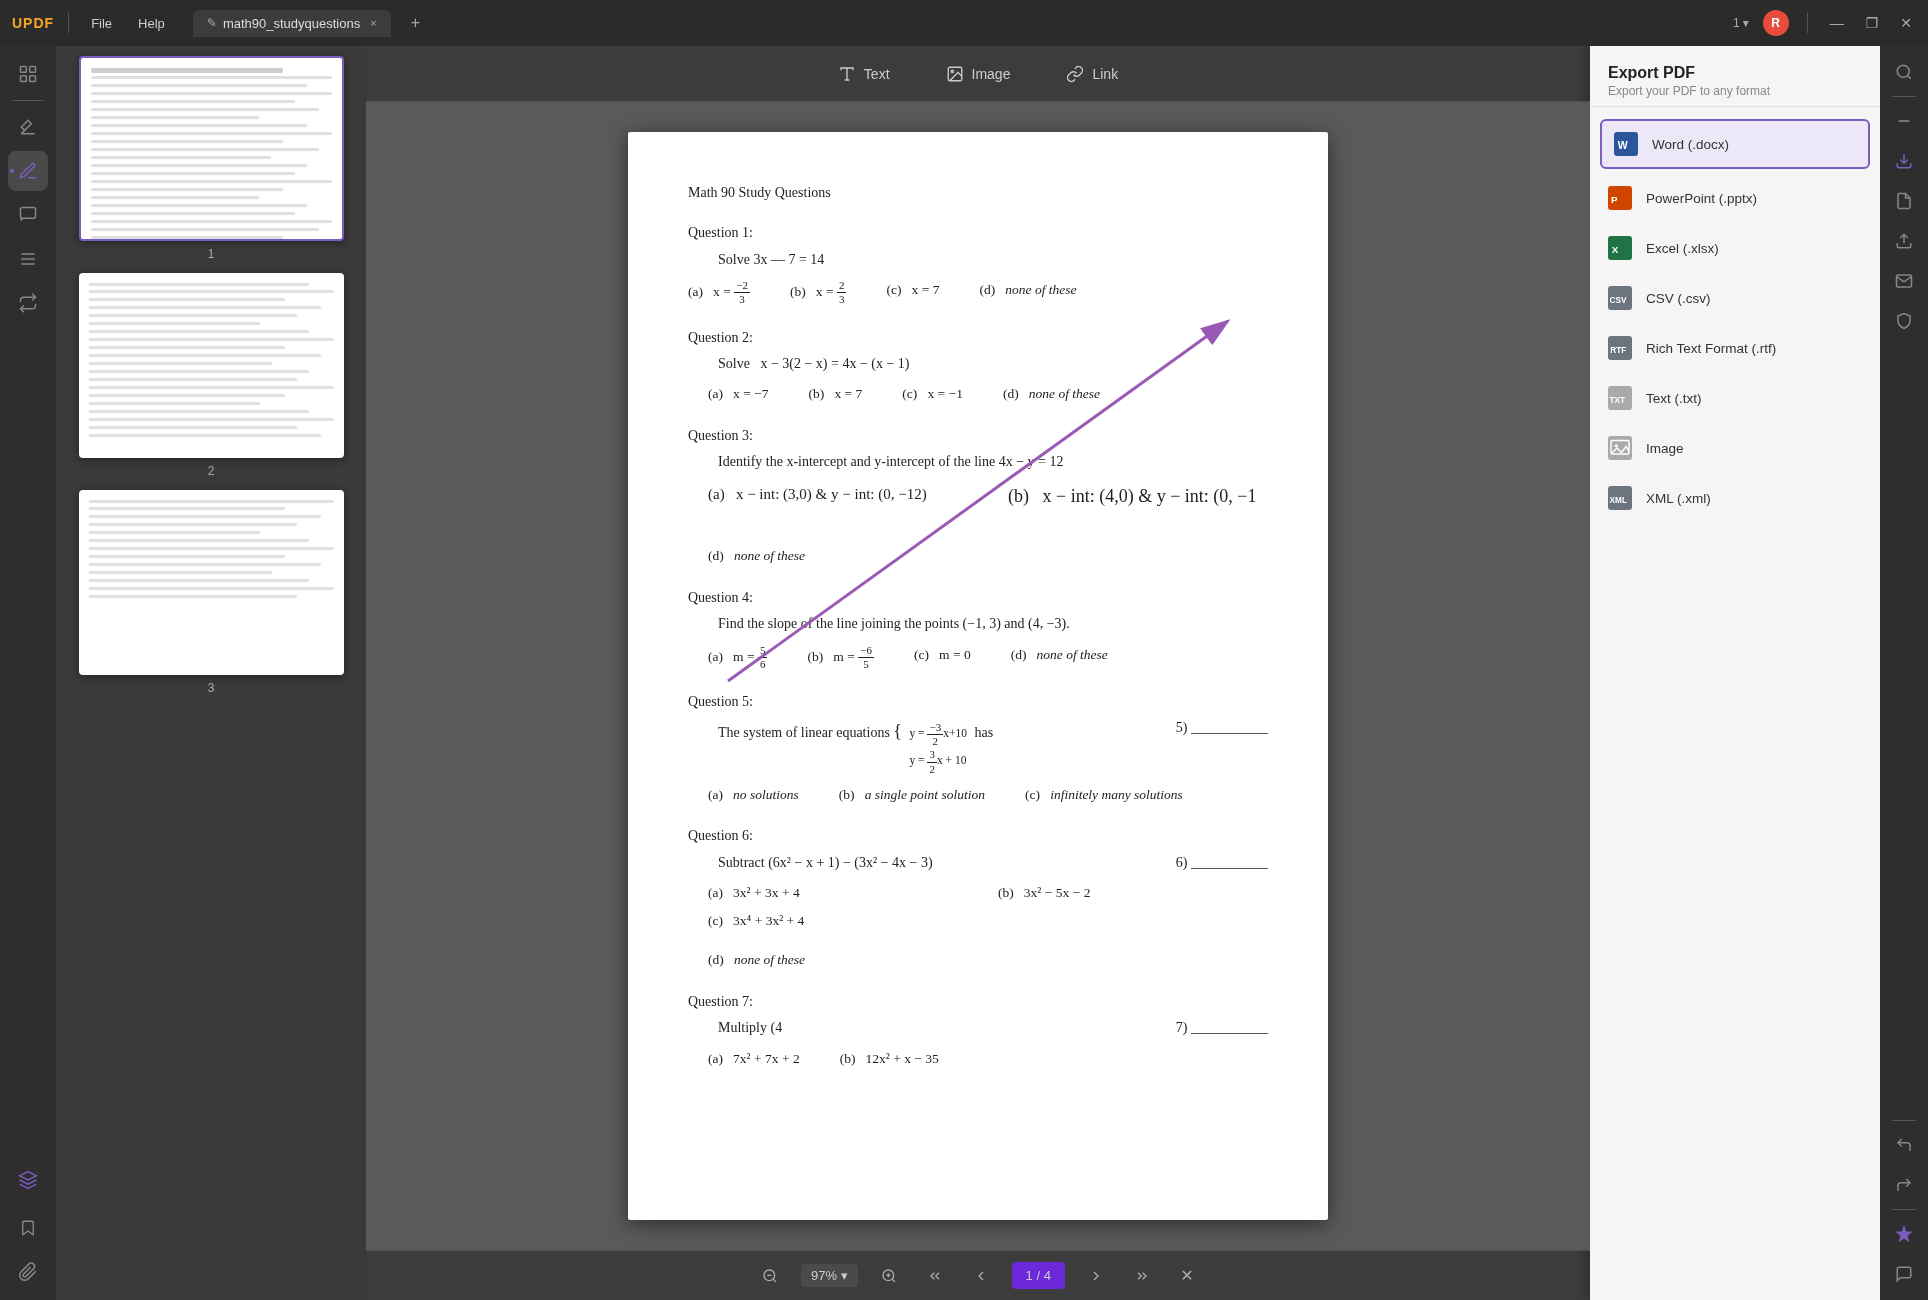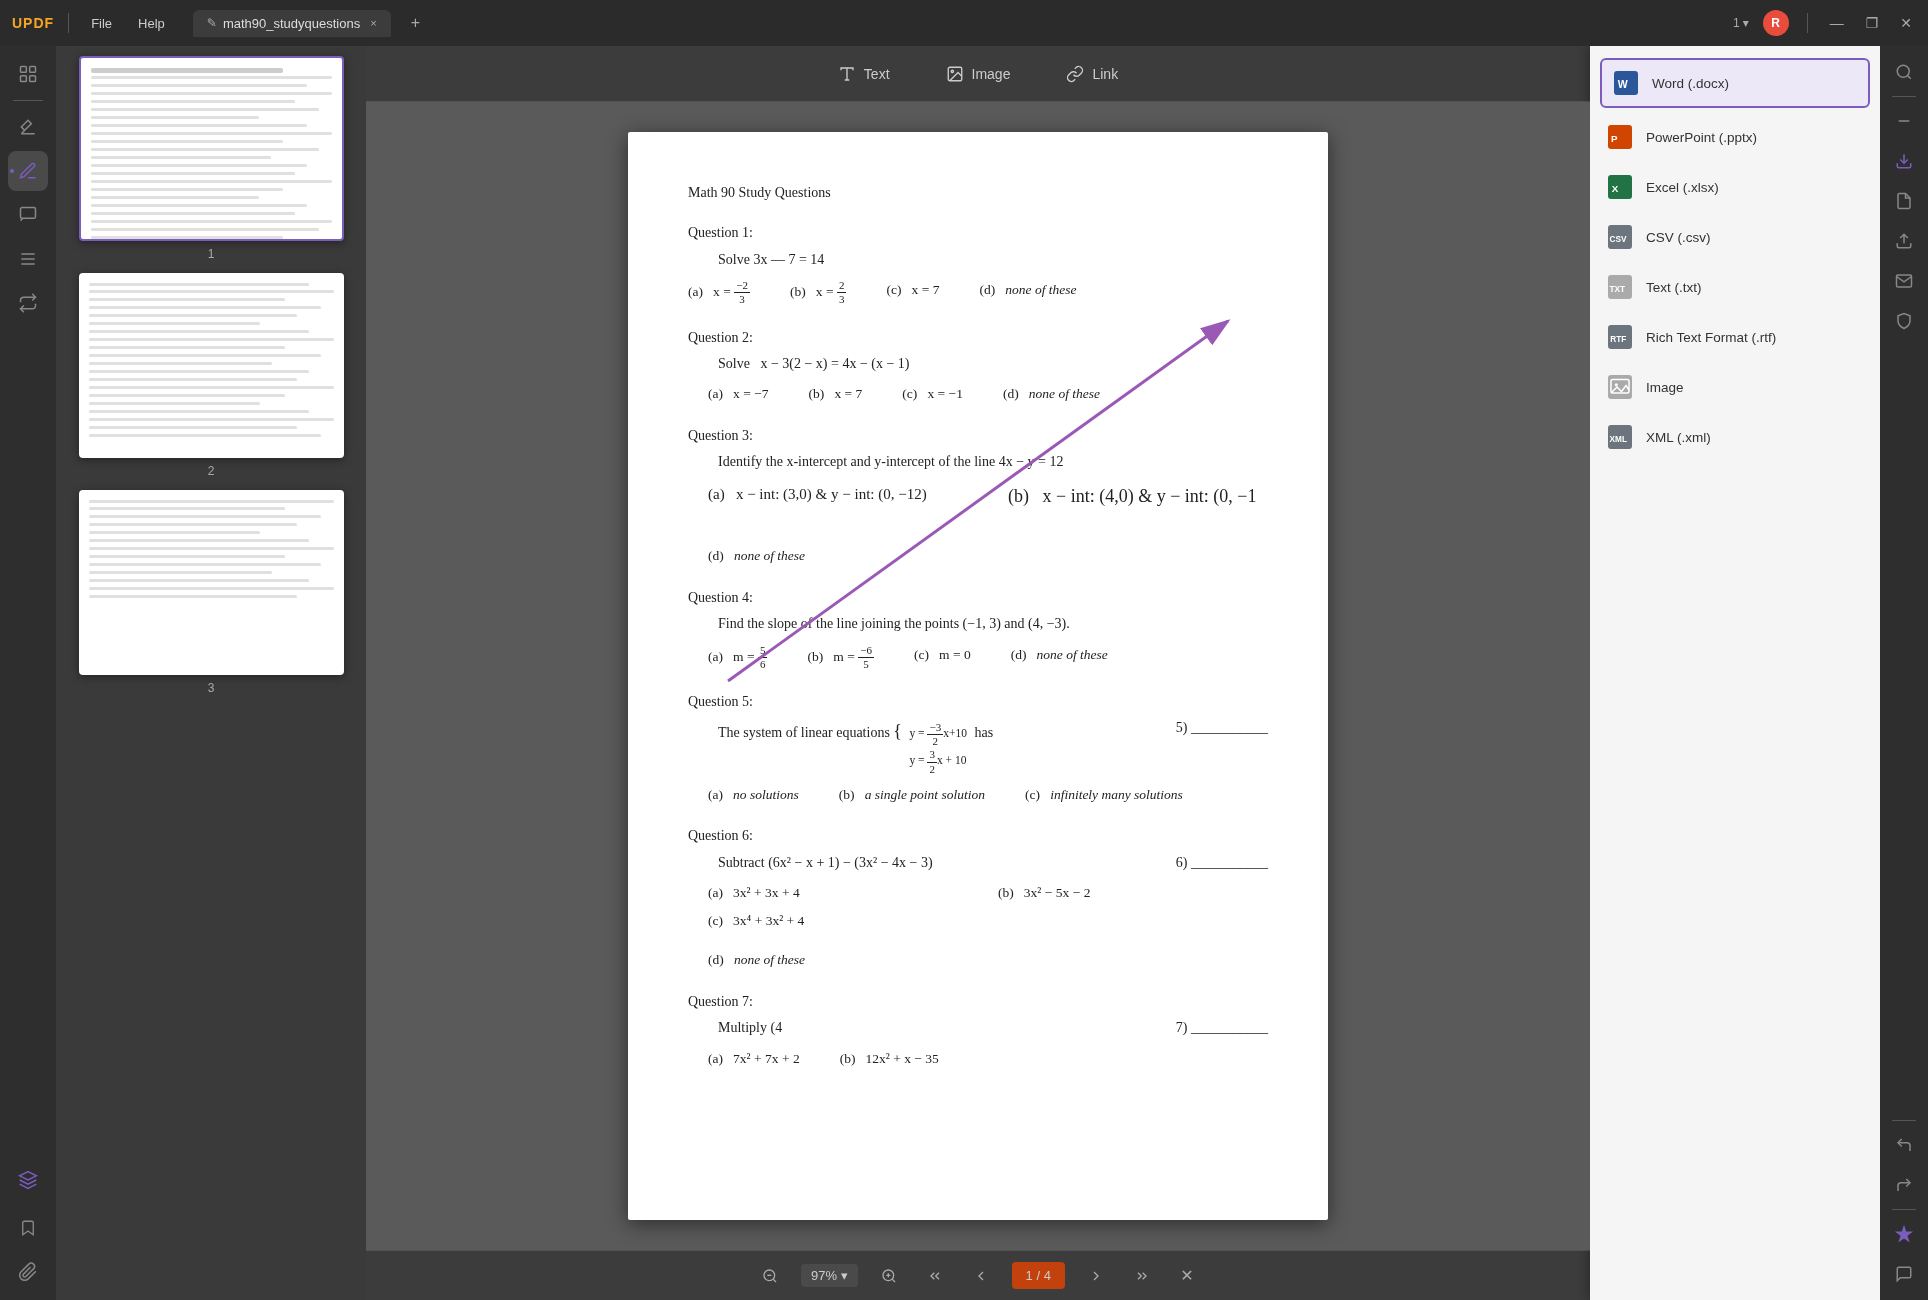--- a/index.html
+++ b/index.html
@@ -57,21 +57,21 @@
     
     .pdf-title { text-align: left; font-size: 14px; margin-bottom: 18px; }
     .pdf-question { margin-bottom: 20px; }
     .pdf-q-title { font-weight: normal; margin-bottom: 4px; }
     .pdf-q-sub { margin-left: 30px; margin-bottom: 8px; }
 
     
     .bottom-bar { height: 50px; background: #3c3c3c; display: flex; align-items: center; justify-content: center; gap: 16px; flex-shrink: 0; border-top: 1px solid #555; }
     .bottom-btn { width: 30px; height: 30px; display: flex; align-items: center; justify-content: center; color: #aaa; cursor: pointer; border-radius: 4px; font-size: 16px; }
     .zoom-display { display: flex; align-items: center; gap: 4px; color: #ccc; font-size: 13px; background: #4a4a4a; padding: 4px 10px; border-radius: 4px; }
-    .page-display { color: #ccc; font-size: 13px; background: #c2410c; padding: 6px 14px; border-radius: 4px; }
+    .page-display { color: #ccc; font-size: 13px; background: #6d28d9; padding: 6px 14px; border-radius: 4px; }
     .close-btn { width: 28px; height: 28px; display: flex; align-items: center; justify-content: center; color: #aaa; cursor: pointer; font-size: 16px; }
 
     
     .export-panel { width: 290px; background: #f5f5f5; flex-shrink: 0; overflow-y: auto; box-shadow: -2px 0 10px rgba(0,0,0,0.3); }
     .export-header { padding: 18px 18px 8px; border-bottom: 1px solid #e0e0e0; }
     .export-title { font-size: 16px; font-weight: 600; color: #222; }
     .export-subtitle { font-size: 12px; color: #888; margin-top: 2px; }
     .export-list { padding: 8px 0; }
     .export-item { display: flex; align-items: center; gap: 12px; padding: 11px 16px; cursor: pointer; border-radius: 0; }
     .export-item.active { background: #ede8f7; border: 2px solid #7c5cbf; border-radius: 6px; margin: 4px 10px; padding: 9px 10px; }
@@ -466,20 +466,24 @@
         <svg width="16" height="16" viewBox="0 0 24 24" fill="none" stroke="#aaa" stroke-width="2">
             <polyline points="13 17 18 12 13 7"></polyline>
             <polyline points="6 17 11 12 6 7"></polyline>
           </svg>
       </div>
       <div class="close-btn">✕</div>
     </div>
   </div>
 
   <div class="export-panel">
+    <div class="export-header">
+      <div class="export-title">Export PDF</div>
+      <div class="export-subtitle">Export your PDF to any format</div>
+    </div>
     <div class="export-list">
 
       <div class="export-item active">
         <div class="export-item-icon">
           <svg width="24" height="24" viewBox="0 0 32 32" fill="none">
               <rect width="32" height="32" rx="4" fill="#2b579a"></rect>
               <text x="5" y="22" font-size="14" fill="white" font-weight="bold" font-family="Arial">W</text>
             </svg>
         </div>
         <span class="export-item-label">Word (.docx)</span>
@@ -511,35 +515,35 @@
               <rect width="32" height="32" rx="4" fill="#6c757d"></rect>
               <text x="2" y="22" font-size="11" fill="white" font-weight="bold" font-family="Arial">CSV</text>
             </svg>
         </div>
         <span class="export-item-label">CSV (.csv)</span>
       </div>
 
       <div class="export-item">
         <div class="export-item-icon">
           <svg width="24" height="24" viewBox="0 0 32 32" fill="none">
+              <rect width="32" height="32" rx="4" fill="#6c757d"></rect>
+              <text x="3" y="22" font-size="11" fill="white" font-weight="bold" font-family="Arial">RTF</text>
+            </svg>
+        </div>
+        <span class="export-item-label">Rich Text Format (.rtf)</span>
+      </div>
+
+      <div class="export-item">
+        <div class="export-item-icon">
+          <svg width="24" height="24" viewBox="0 0 32 32" fill="none">
               <rect width="32" height="32" rx="4" fill="#aaa"></rect>
               <text x="2" y="22" font-size="11" fill="white" font-weight="bold" font-family="Arial">TXT</text>
             </svg>
         </div>
         <span class="export-item-label">Text (.txt)</span>
-      </div>
-
-      <div class="export-item">
-        <div class="export-item-icon">
-          <svg width="24" height="24" viewBox="0 0 32 32" fill="none">
-              <rect width="32" height="32" rx="4" fill="#6c757d"></rect>
-              <text x="3" y="22" font-size="11" fill="white" font-weight="bold" font-family="Arial">RTF</text>
-            </svg>
-        </div>
-        <span class="export-item-label">Rich Text Format (.rtf)</span>
       </div>
 
       <div class="export-item">
         <div class="export-item-icon">
           <svg width="24" height="24" viewBox="0 0 32 32" fill="none">
               <rect width="32" height="32" rx="4" fill="#aaa"></rect>
               <rect x="4" y="6" width="24" height="18" rx="2" fill="none" stroke="white" stroke-width="2"></rect>
               <circle cx="11" cy="13" r="2" fill="white"></circle>
               <polyline points="4,24 12,16 18,22 24,14 28,20" fill="none" stroke="white" stroke-width="2"></polyline>
             </svg>

